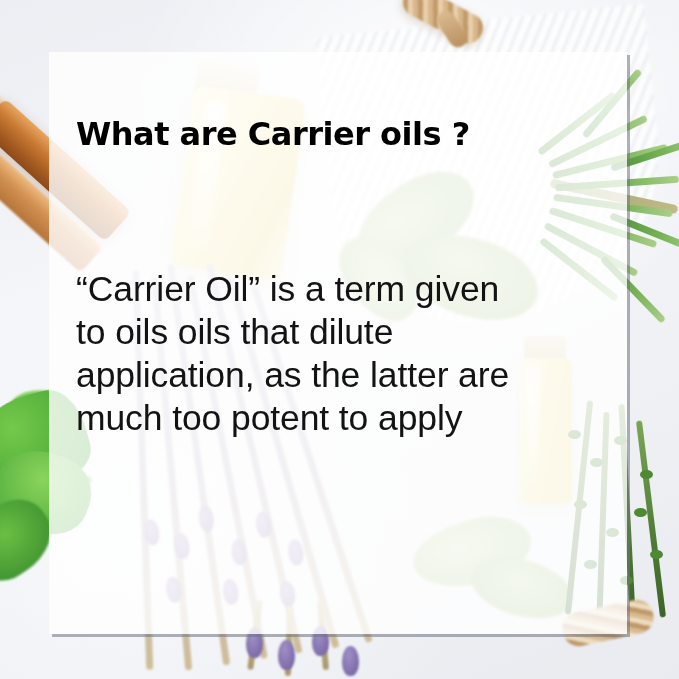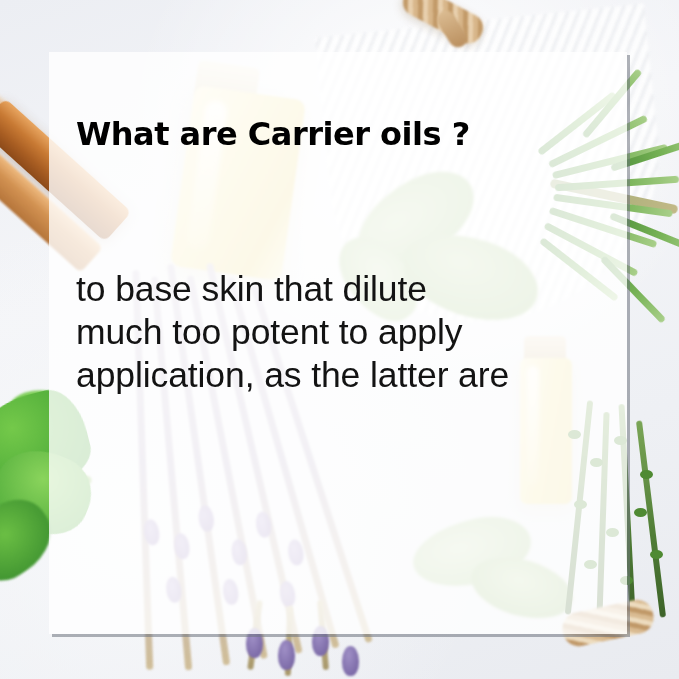--- a/index.html
+++ b/index.html
@@ -440,18 +440,19 @@
   <div class="obj mint-bl4"></div>
   <div class="obj mint-bl1"></div>
   <div class="obj mint-bl2"></div>
   <div class="obj mint-bl3"></div>
 
   <div class="card"></div>
 
   <h1 class="headline">What are Carrier oils ?</h1>
 
   <div class="body-copy">
-    <span class="ln">to base skin that dilute</span>
+    <span class="ln">“Carrier Oil” is a term given</span>
+    <span class="ln">to oils oils that dilute</span>
+    <span class="ln">application, as the latter are</span>
     <span class="ln">much too potent to apply</span>
-    <span class="ln">application, as the latter are</span>
   </div>
 
 </div>
 
 </body></html>

